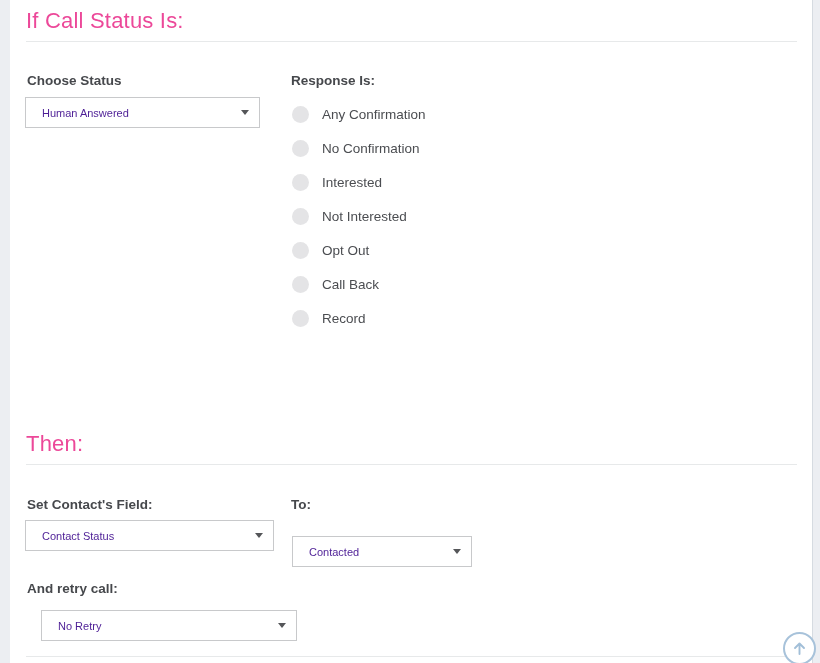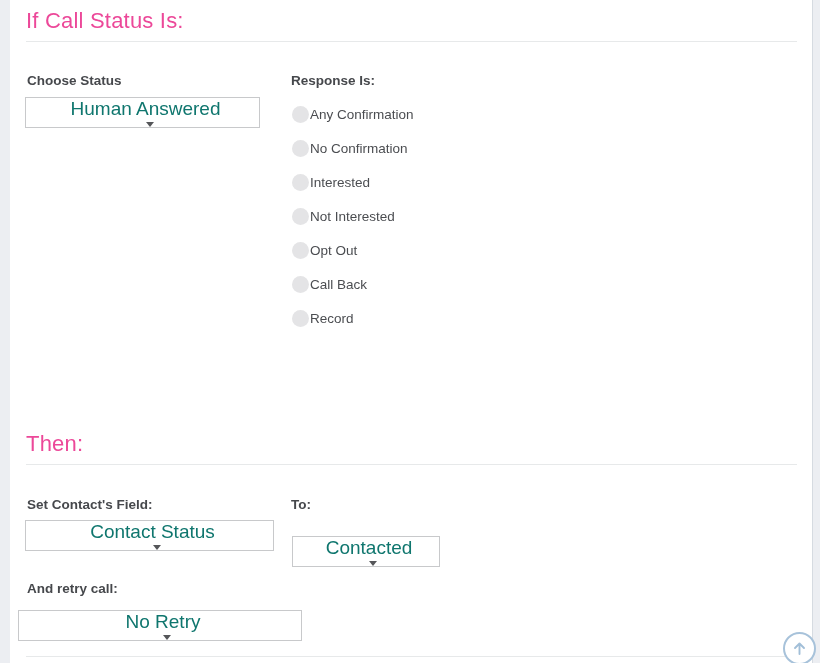--- a/index.html
+++ b/index.html
@@ -45,24 +45,23 @@
   .select {
     position: absolute;
     height: 31px;
     box-sizing: border-box;
     background: #fff;
     border: 1px solid #c8c9cb;
     display: flex;
     align-items: center;
     justify-content: space-between;
     padding: 0 10px 0 16px;
-    font-size: 19px;
-    color: #0f766e;
+    font-size: 11px;
+    color: #4c1d95;
     cursor: pointer;
-    flex-direction: column;
   }
   .caret {
     width: 0;
     height: 0;
     border-left: 4px solid transparent;
     border-right: 4px solid transparent;
     border-top: 5px solid #555659;
     margin-left: 8px;
     flex: 0 0 auto;
   }
@@ -97,21 +96,21 @@
     position: absolute;
     top: 50%;
     left: 50%;
     transform: translate(-50%, -50%);
     width: 7px;
     height: 7px;
     border-radius: 50%;
     background: #4d4e50;
   }
   .radio-label {
-    margin-left: 1px;
+    margin-left: 13px;
     font-size: 13.5px;
     color: #4b4d51;
     white-space: nowrap;
   }
   .scroll-top {
     position: absolute;
     left: 773px;
     top: 632px;
     width: 33px;
     height: 33px;
@@ -176,27 +175,27 @@
   <div class="heading" style="top:431px">Then:</div>
   <div class="hr" style="top:464px"></div>
 
   <div class="lbl" style="left:17px; top:497px">Set Contact's Field:</div>
   <div class="select" style="left:15px; top:520px; width:249px">
     <span>Contact Status</span>
     <span class="caret"></span>
   </div>
 
   <div class="lbl" style="left:281px; top:497px">To:</div>
-  <div class="select" style="left:282px; top:536px; width:148px">
+  <div class="select" style="left:282px; top:536px; width:180px">
     <span>Contacted</span>
     <span class="caret"></span>
   </div>
 
   <div class="lbl" style="left:17px; top:581px">And retry call:</div>
-  <div class="select" style="left:8px; top:610px; width:284px">
+  <div class="select" style="left:31px; top:610px; width:256px">
     <span>No Retry</span>
     <span class="caret"></span>
   </div>
 
   <div class="hr" style="top:656px"></div>
 
   <div class="scroll-top">
     <svg width="17" height="17" viewBox="0 0 17 17">
       <path d="M8.5 14 L8.5 4 M4 8 L8.5 3.5 L13 8" fill="none" stroke="#a2bfd8" stroke-width="1.9" stroke-linecap="round" stroke-linejoin="round"></path>
     </svg>

